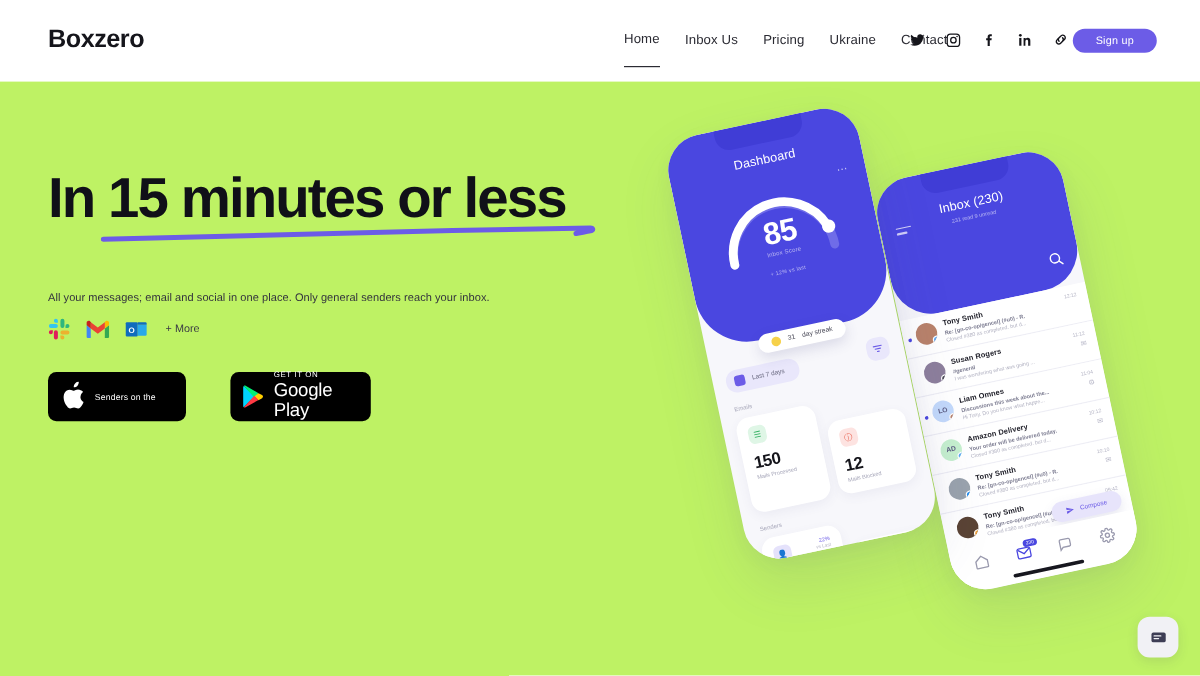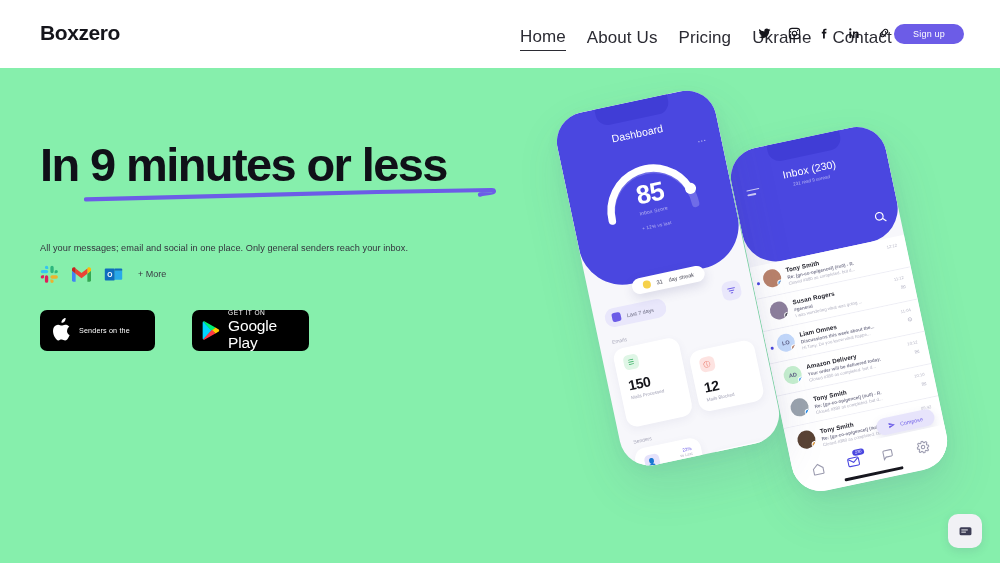--- a/index.html
+++ b/index.html
@@ -4,38 +4,38 @@
 <title>Boxzero</title>
 <style>
   * { box-sizing: border-box; margin: 0; padding: 0; }
   html, body {
     width: 1000px; height: 563px;
     background: #ffffff;
     font-family: "Liberation Sans", "DejaVu Sans", sans-serif;
     overflow: hidden;
     color: #15151b;
   }
-  .page { position: relative; width: 1000px; height: 563px; background:#86efac; }
+  .page { position: relative; width: 1000px; height: 563px; background:#bef264; }
 
   
   .header {
     position: absolute; top: 0; left: 0; width: 1000px; height: 68px;
     display: flex; align-items: center; background: #fff; z-index: 40;
   }
   .logo {
     position: absolute; left: 40px; top: 21px;
     font-size: 21px; font-weight: 700; letter-spacing: -0.4px; color: #15151b;
   }
   .nav {
     position: absolute; left: 520px; top: 27px;
     display: flex; align-items: center; gap: 21px;
   }
   .nav-link {
-    font-size: 17px; color: #2b2b33; text-decoration: none; white-space: nowrap;
-    padding-bottom: 3px; letter-spacing: 0.1px;
+    font-size: 11px; color: #2b2b33; text-decoration: none; white-space: nowrap;
+    padding-bottom: 16px; letter-spacing: 0.1px;
   }
   .nav-link.active { border-bottom: 1px solid #2b2b33; }
 
   .social {
     position: absolute; left: 757px; top: 26px;
     display: flex; align-items: center; gap: 16px;
   }
   .social-icon {
     width: 14px; height: 14px; display: flex; align-items: center; justify-content: center;
     color: #15151b;
@@ -242,21 +242,21 @@
 </head>
 <body>
 
 <div class="page">
 
   <div class="header">
     <div class="logo">Boxzero</div>
 
     <div class="nav">
       <a class="nav-link active" href="#">Home</a>
-      <a class="nav-link" href="#">About Us</a>
+      <a class="nav-link" href="#">Inbox Us</a>
       <a class="nav-link" href="#">Pricing</a>
       <a class="nav-link" href="#">Ukraine</a>
       <a class="nav-link" href="#">Contact</a>
     </div>
 
     <div class="social">
       <span class="social-icon">
         <svg viewBox="0 0 24 24" width="13" height="13" fill="currentColor">
             <path d="M23 4.9c-.8.4-1.7.6-2.6.8a4.5 4.5 0 0 0 2-2.5c-.9.5-1.9.9-2.9 1.1a4.5 4.5 0 0 0-7.7 4.1A12.8 12.8 0 0 1 2.5 3.6a4.5 4.5 0 0 0 1.4 6 4.4 4.4 0 0 1-2-.6v.1c0 2.2 1.5 4 3.6 4.4a4.5 4.5 0 0 1-2 .1 4.5 4.5 0 0 0 4.2 3.1A9 9 0 0 1 1 18.6a12.7 12.7 0 0 0 6.9 2c8.3 0 12.8-6.9 12.8-12.8v-.6c.9-.6 1.7-1.4 2.3-2.3z"></path>
           </svg>
@@ -286,21 +286,21 @@
             <path d="M14.5 9.5a3.6 3.6 0 0 1 0 5l-2.3 2.3a3.6 3.6 0 1 1-5-5l1.1-1.1"></path>
           </svg>
       </span>
     </div>
 
     <button class="signup">Sign up</button>
   </div>
 
   <div class="hero">
     <div class="headline headline-l2">
-      <span>In 9 minutes or less</span>
+      <span>In 15 minutes or less</span>
       <svg class="underline-svg" viewBox="0 0 415 16" preserveAspectRatio="none">
         <path d="M2 12.4 C 120 8.4, 270 5.2, 408 3.0 C 410 3.0, 411 4.6, 408 5.4 C 404 6.3, 399 6.8, 396 7.6" fill="none" stroke="#6c5ce7" stroke-width="4.2" stroke-linecap="round"></path>
       </svg>
     </div>
 
     <div class="subtext">All your messages; email and social in one place. Only general senders reach your inbox.</div>
 
     <div class="apps">
       <span>
         <svg class="app-ico" viewBox="0 0 24 24">

